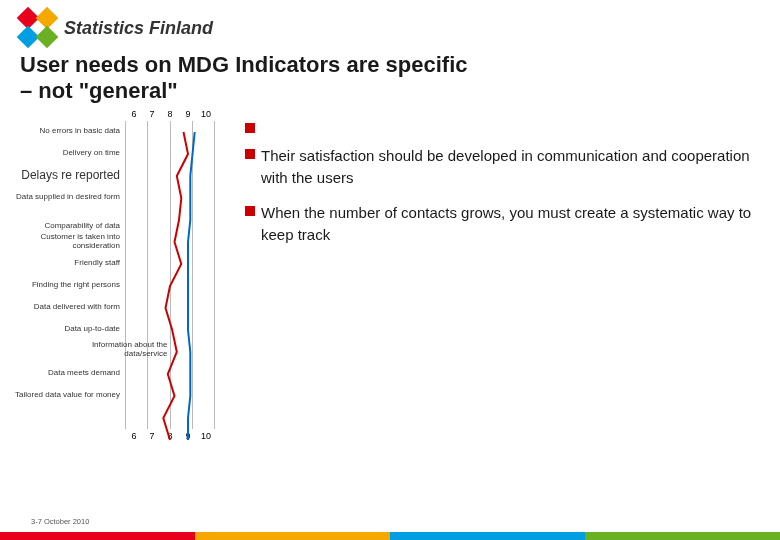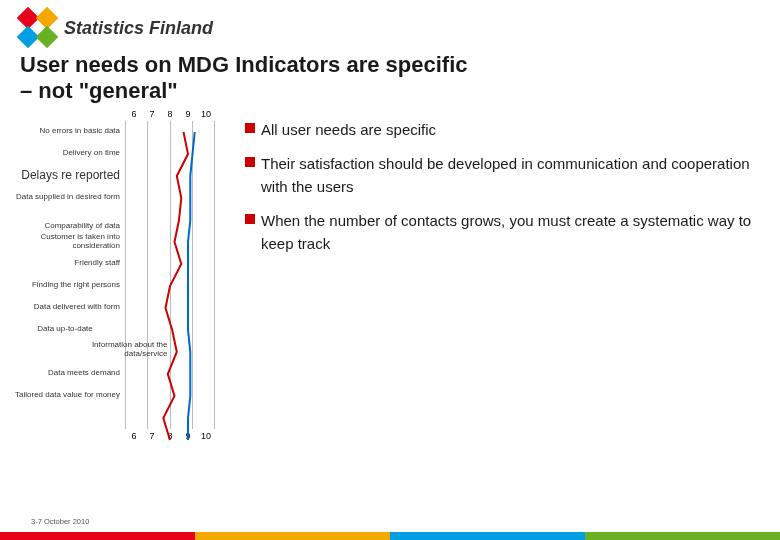--- a/index.html
+++ b/index.html
@@ -197,21 +197,21 @@
             </div>
             <div style="display: flex; align-items: center; height: 22px; position: relative;">
               <div style="width: 115px; font-size: 8px; color: rgb(51, 51, 51); text-align: right; padding-right: 5px; flex-shrink: 0; line-height: 1.1;">Finding the right persons</div>
               <div style="width: 90px; height: 22px; flex-shrink: 0;"></div>
             </div>
             <div style="display: flex; align-items: center; height: 22px; position: relative;">
               <div style="width: 115px; font-size: 8px; color: rgb(51, 51, 51); text-align: right; padding-right: 5px; flex-shrink: 0; line-height: 1.1;">Data delivered with form</div>
               <div style="width: 90px; height: 22px; flex-shrink: 0;"></div>
             </div>
             <div style="display: flex; align-items: center; height: 22px; position: relative;">
-              <div style="width: 115px; font-size: 8px; color: rgb(51, 51, 51); text-align: center; padding-right: 5px; flex-shrink: 0; line-height: 1.1;">Data up-to-date</div>
+              <div style="width: 115px; font-size: 8px; color: rgb(51, 51, 51); text-align: right; padding-right: 5px; flex-shrink: 0; line-height: 1.1;">Data up-to-date</div>
               <div style="width: 90px; height: 22px; flex-shrink: 0;"></div>
             </div>
             <div style="display: flex; align-items: center; height: 22px; position: relative; flex-direction: column;">
               <div style="width: 115px; font-size: 8px; color: rgb(51, 51, 51); text-align: right; padding-right: 5px; flex-shrink: 0; line-height: 1.1;">Information about the data/service</div>
               <div style="width: 90px; height: 22px; flex-shrink: 0;"></div>
             </div>
             <div style="display: flex; align-items: center; height: 22px; position: relative;">
               <div style="width: 115px; font-size: 8px; color: rgb(51, 51, 51); text-align: right; padding-right: 5px; flex-shrink: 0; line-height: 1.1;">Data meets demand</div>
               <div style="width: 90px; height: 22px; flex-shrink: 0;"></div>
             </div>
@@ -237,21 +237,20 @@
         <span style="font-size:9px;width:18px;text-align:center;">9</span>
         <span style="font-size:9px;width:18px;text-align:center;">10</span>
       </div>
     </div>
   </div>
 
   <div class="text-section">
     <ul class="bullet-list" id="bullet-list">
     <li>
           <div class="bullet-square bullet-sq-red"></div>
-          <span>All user needs are specific</span>
         </li>
         <li>
           <div class="bullet-square bullet-sq-red"></div>
           <span>Their satisfaction should be developed in communication and cooperation with the users</span>
         </li>
         <li>
           <div class="bullet-square bullet-sq-red"></div>
           <span>When the number of contacts grows, you must create a systematic way to keep track</span>
         </li>
       </ul>

